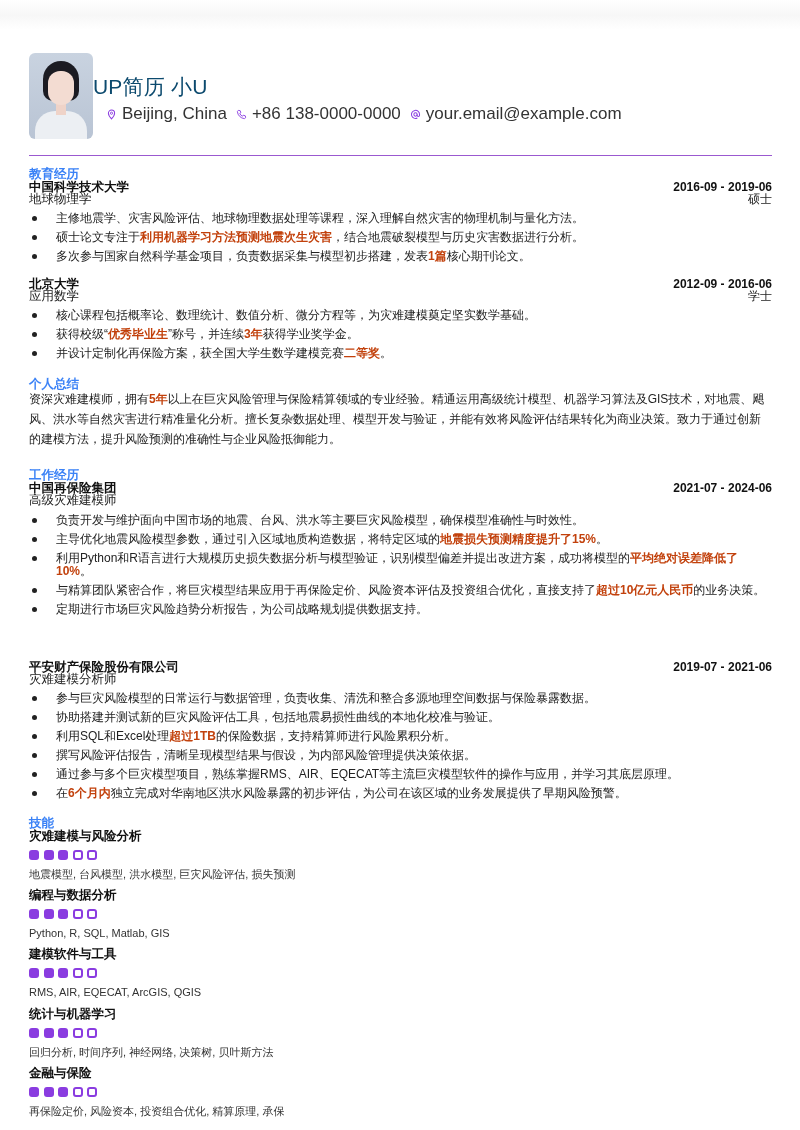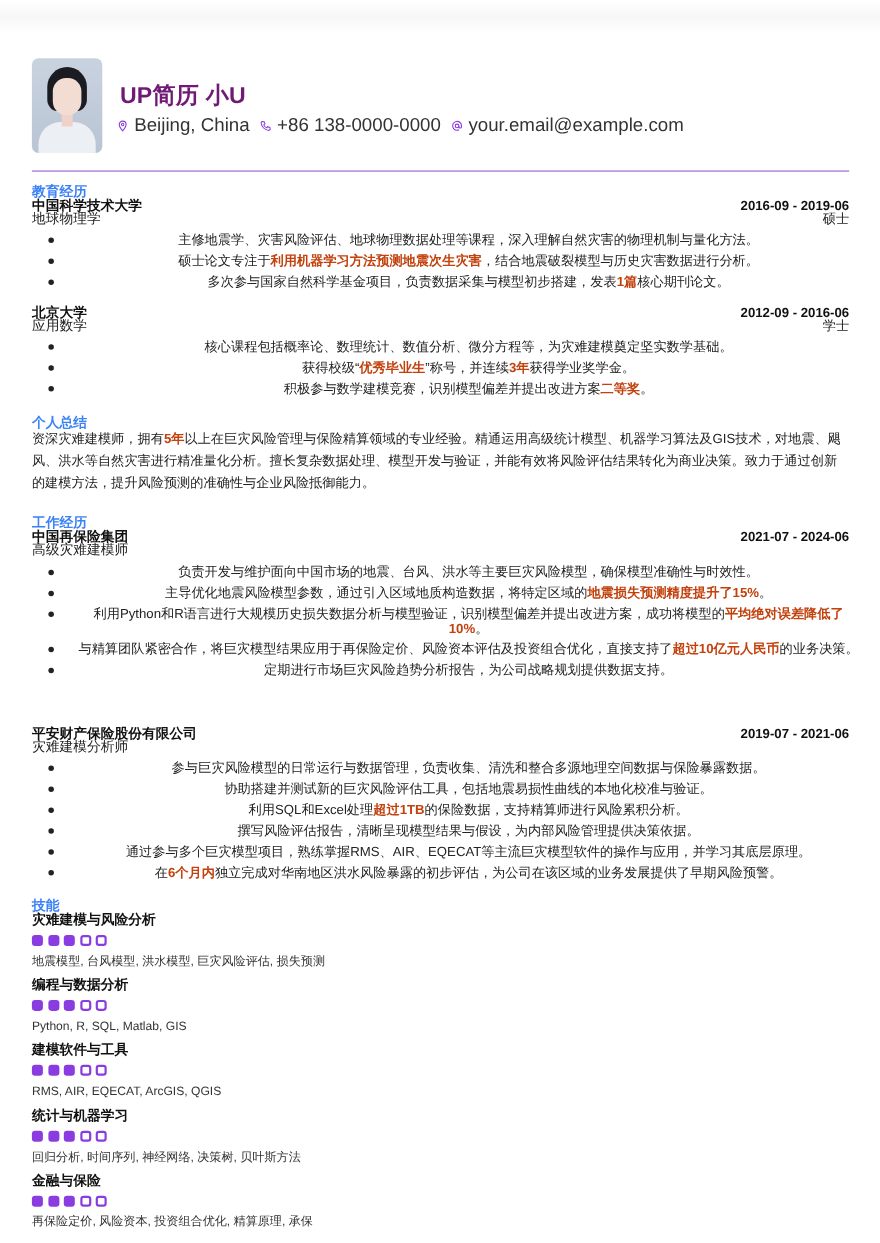--- a/index.html
+++ b/index.html
@@ -9,34 +9,34 @@
     background: linear-gradient(#ffffff, #f7f7f7 50%, #ffffff); }
   .page { position: absolute; left: 29px; top: 0; width: 743px; }
 
   .header { position: absolute; top: 53px; left: 0; width: 743px; height: 86px; }
   .photo { position: absolute; left: 0; top: 0; width: 64px; height: 86px; border-radius: 6px;
     background: linear-gradient(180deg, #c9d3e0 0%, #b9c4d4 100%); overflow: hidden; }
   .photo .hair { position: absolute; left: 14px; top: 8px; width: 36px; height: 40px; border-radius: 18px 18px 10px 10px; background: #1b1b22; }
   .photo .face { position: absolute; left: 19px; top: 18px; width: 26px; height: 34px; border-radius: 13px 13px 14px 14px; background: #f3dcd2; }
   .photo .body { position: absolute; left: 6px; top: 58px; width: 52px; height: 40px; border-radius: 20px 20px 0 0; background: #eceff3; }
   .photo .neck { position: absolute; left: 27px; top: 48px; width: 10px; height: 14px; background: #efd3c8; }
-  .name { position: absolute; left: 80px; top: 20px; font-size: 21px; font-weight: bold; color: #701a75; letter-spacing: 0.2px; }
+  .name { position: absolute; left: 64px; top: 20px; font-size: 21px; font-weight: normal; color: #0c4a6e; letter-spacing: 0.2px; }
   .contacts { position: absolute; left: 77px; top: 51px; display: flex; align-items: center; font-size: 17px; color: #333; }
   .contact { display: flex; align-items: center; margin-right: 9px; }
   .contact svg { width: 11px; height: 11px; margin-right: 5px; }
 
   .divider { position: absolute; top: 155px; left: 0; width: 743px; height: 1px; background: #9b59d0; }
 
   .section-title { position: absolute; left: 0; font-size: 12.5px; color: #3b82f6; font-weight: bold; line-height: 13px; }
   .entry-name { position: absolute; left: 0; font-size: 12.5px; font-weight: bold; color: #111; line-height: 13px; }
   .entry-sub { position: absolute; left: 0; font-size: 12.5px; color: #222; line-height: 13px; }
   .entry-date { position: absolute; right: 0; font-size: 12px; font-weight: bold; color: #111; line-height: 13px; text-align: right; }
   .entry-degree { position: absolute; right: 0; font-size: 12px; color: #222; line-height: 13px; text-align: right; }
 
-  ul.bullets { position: absolute; left: 12px; width: 743px; list-style: none; text-align: center; }
+  ul.bullets { position: absolute; left: 0; width: 743px; list-style: none; }
   ul.bullets li { position: relative; padding-left: 27px; font-size: 12px; line-height: 13px; color: #222; margin-bottom: 6px; }
   ul.bullets li::before { content: ""; position: absolute; left: 3px; top: 4px; width: 5px; height: 5px; border-radius: 50%; background: #222; }
   b { font-weight: bold; color: #c2410c; }
 
   .summary { position: absolute; left: 0; width: 743px; font-size: 12px; line-height: 20px; color: #222; }
 
   .skill { position: absolute; left: 0; width: 743px; }
   .skill-name { font-size: 12.5px; font-weight: bold; color: #111; line-height: 14px; }
   .dots { display: flex; margin-top: 7px; height: 10px; }
   .dot { width: 10px; height: 10px; border-radius: 3px; margin-right: 4.5px; }
@@ -97,21 +97,21 @@
     <li><span>多次参与国家自然科学基金项目，负责数据采集与模型初步搭建，发表</span><b>1篇</b><span>核心期刊论文。</span></li>
   </ul>
 
   <div class="entry-name" style="top:278px">北京大学</div>
   <div class="entry-date" style="top:278px">2012-09 - 2016-06</div>
   <div class="entry-sub" style="top:290px">应用数学</div>
   <div class="entry-degree" style="top:290px">学士</div>
   <ul class="bullets" style="top:309px">
     <li><span>核心课程包括概率论、数理统计、数值分析、微分方程等，为灾难建模奠定坚实数学基础。</span></li>
     <li><span>获得校级“</span><b>优秀毕业生</b><span>”称号，并连续</span><b>3年</b><span>获得学业奖学金。</span></li>
-    <li><span>积极参与数学建模竞赛，识别模型偏差并提出改进方案</span><b>二等奖</b><span>。</span></li>
+    <li><span>并设计定制化再保险方案，获全国大学生数学建模竞赛</span><b>二等奖</b><span>。</span></li>
   </ul>
 
   <div class="section-title" style="top:378px">个人总结</div>
   <div class="summary" style="top:389px"><span>资深灾难建模师，拥有</span><b>5年</b><span>以上在巨灾风险管理与保险精算领域的专业经验。精通运用高级统计模型、机器学习算法及GIS技术，对地震、飓风、洪水等自然灾害进行精准量化分析。擅长复杂数据处理、模型开发与验证，并能有效将风险评估结果转化为商业决策。致力于通过创新的建模方法，提升风险预测的准确性与企业风险抵御能力。</span></div>
 
   <div class="section-title" style="top:469px">工作经历</div>
 
   <div class="entry-name" style="top:482px">中国再保险集团</div>
   <div class="entry-date" style="top:482px">2021-07 - 2024-06</div>
   <div class="entry-sub" style="top:494px">高级灾难建模师</div>

